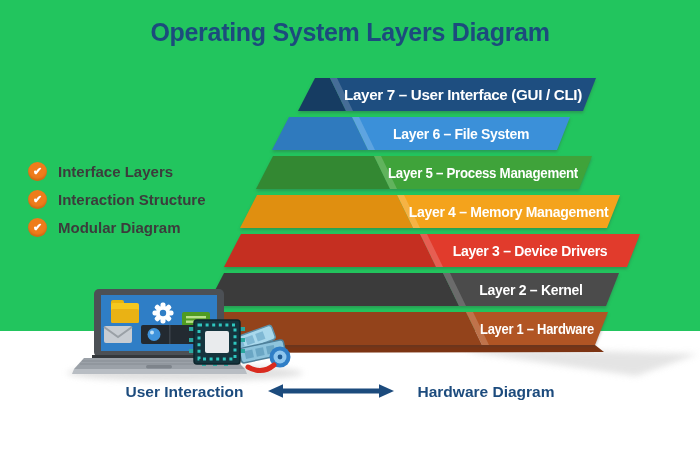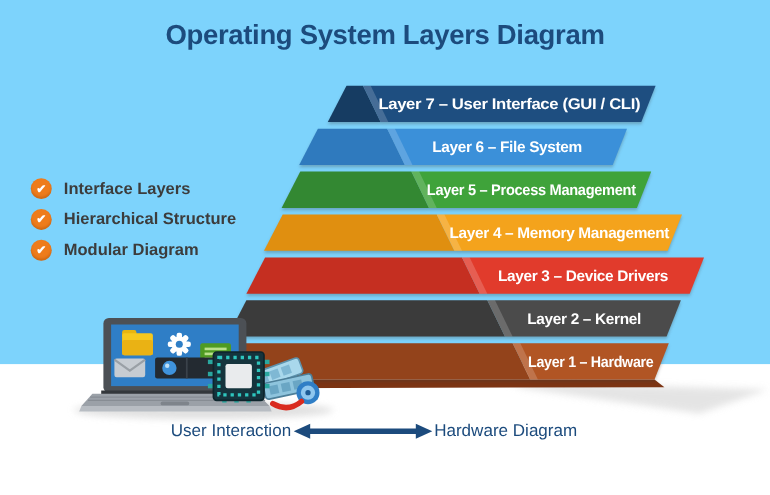--- a/index.html
+++ b/index.html
@@ -1,55 +1,55 @@
 <!DOCTYPE html>
 <html><head>
 <meta charset="utf-8">
 <style>
   html,body{margin:0;padding:0;background:#fff;}
   body{width:700px;height:450px;overflow:hidden;font-family:"Liberation Sans",sans-serif;}
-  .stage{position:relative;width:700px;height:331px;background:#7dd3fc;}
+  .stage{position:relative;width:700px;height:331px;background:#22c55e;}
 
   .page-title{
     position:absolute;top:18px;left:0;width:100%;
     text-align:center;font-size:25px;font-weight:700;letter-spacing:-0.3px;
     margin:0;
   }
 
   .features{position:absolute;left:28px;top:161px;}
   .feature{display:flex;align-items:center;gap:11px;height:20px;margin-bottom:8px;
     font-size:15px;font-weight:600;color:#3c3c3c;}
   .check{width:19px;height:19px;border-radius:50%;display:flex;align-items:center;
     justify-content:center;color:#fff;font-size:11px;font-weight:700;
     box-shadow:inset 0 -2px 2px rgba(120,50,0,.25);}
 
   .diagram-svg{position:absolute;left:0;top:0;}
   .band{filter:drop-shadow(0 2.5px 1.5px rgba(60,60,60,.30));}
   .band-label{fill:#ffffff;font-family:"Liberation Sans",sans-serif;
     font-weight:700;font-size:14px;letter-spacing:-0.3px;}
 
   .footer{position:absolute;left:120px;top:383px;width:440px;display:flex;
-    align-items:center;justify-content:center;gap:2px;
-    font-weight:400;font-size:15.5px;}
+    align-items:flex-start;justify-content:center;gap:24px;
+    font-weight:700;font-size:15.5px;}
 </style>
 </head>
 <body>
 
 <div class="stage">
 
   <h1 class="page-title" style="color: rgb(28, 75, 125);">Operating System Layers Diagram</h1>
 
   <div class="features">
     <div class="feature">
       <span class="check" style="background: rgb(238, 124, 27);">✔</span>
       <span>Interface Layers</span>
     </div>
     <div class="feature">
       <span class="check" style="background: rgb(238, 124, 27);">✔</span>
-      <span>Hierarchical Structure</span>
+      <span>Interaction Structure</span>
     </div>
     <div class="feature">
       <span class="check" style="background: rgb(238, 124, 27);">✔</span>
       <span>Modular Diagram</span>
     </div>
   </div>
 
   <svg class="diagram-svg" width="700" height="450" viewBox="0 0 700 450">
     <defs>
       <filter id="soft" x="-30%" y="-80%" width="160%" height="260%">

